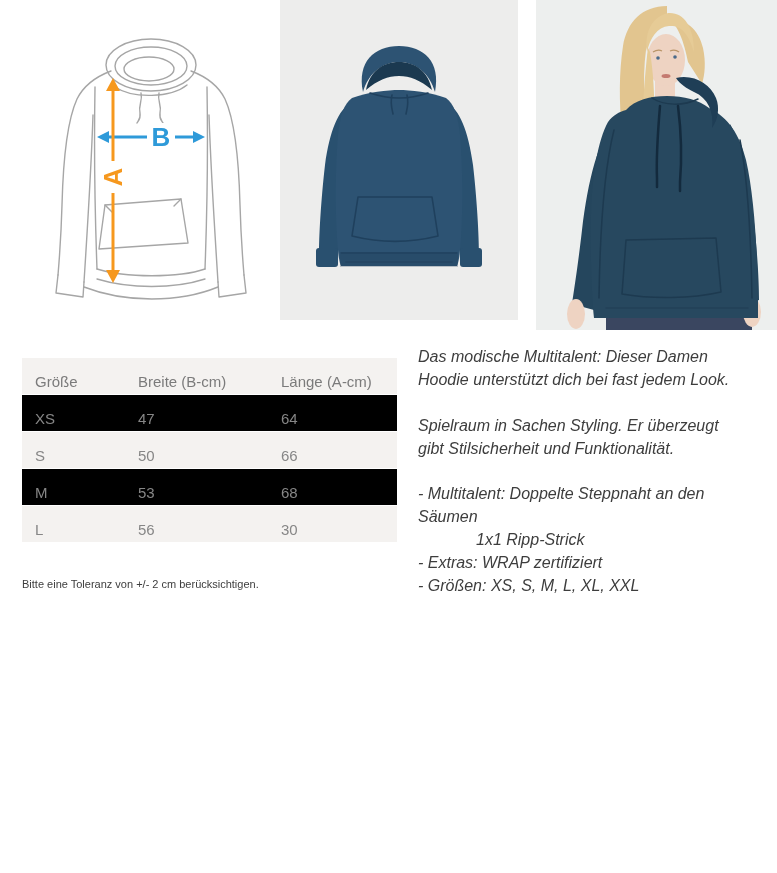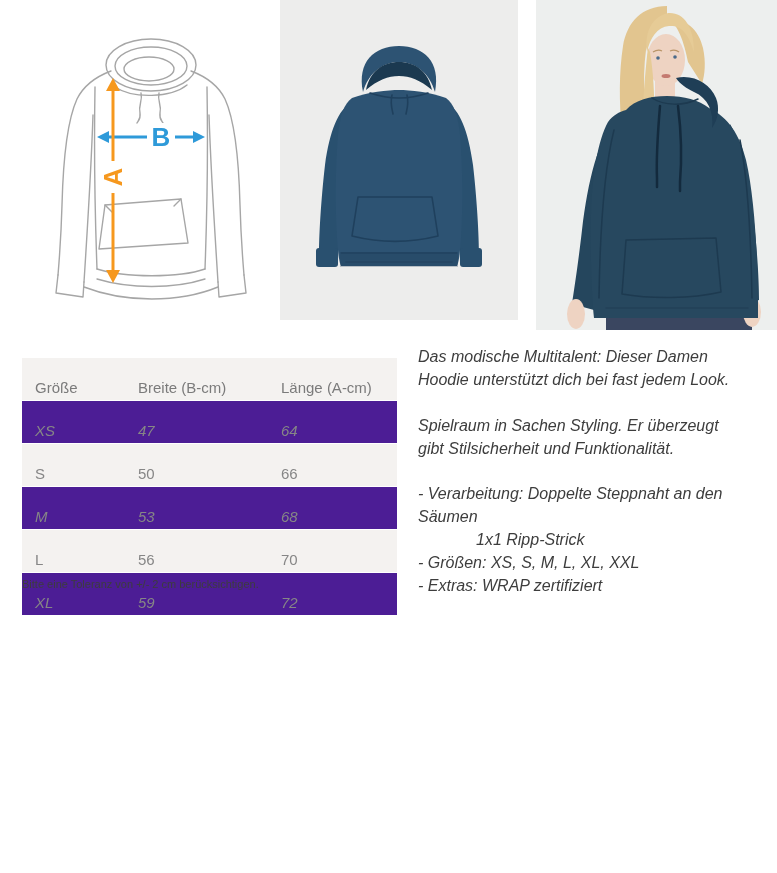--- a/index.html
+++ b/index.html
@@ -5,24 +5,24 @@
   html,body{margin:0;padding:0;background:#fff;}
   .canvas{position:relative;width:777px;height:873px;background:#fff;overflow:hidden;
           font-family:"Liberation Sans",sans-serif;}
   .photo{position:absolute;}
   .photo svg{display:block;}
 
   
   .size-table{position:absolute;left:22px;top:357px;width:375px;
               border-collapse:separate;border-spacing:0 1px;font-size:15px;color:#868686;}
   .size-table th{font-weight:normal;text-align:left;color:#7b7b7b;height:26px;}
-  .size-table th,.size-table td{padding:16px 0 0 13px;vertical-align:middle;}
+  .size-table th,.size-table td{padding:10px 0 0 13px;vertical-align:middle;}
   .size-table td{height:26px;}
   .row-light{background:#f4f2f0;}
-  .row-dark{background:#4c1d95;font-style:italic;}
+  .row-dark{background:#000000;}
   .col-size{width:103px;}
   .col-width{width:143px;}
   .col-length{width:129px;}
 
   .tolerance{position:absolute;left:22px;top:578px;font-size:11px;color:#3d3d3d;}
 
   .description{position:absolute;left:418px;top:346px;width:346px;
                font-size:16px;line-height:22.9px;color:#3d3d3d;font-style:italic;}
   .desc-line{white-space:nowrap;}
   .desc-line.center{text-align:left;white-space:normal;}
@@ -189,39 +189,34 @@
         <td>66</td>
       </tr>
       <tr class="row-dark">
         <td>M</td>
         <td>53</td>
         <td>68</td>
       </tr>
       <tr class="row-light">
         <td>L</td>
         <td>56</td>
-        <td>70</td>
-      </tr>
-      <tr class="row-dark">
-        <td>XL</td>
-        <td>59</td>
-        <td>72</td>
+        <td>30</td>
       </tr>
     </tbody>
   </table>
 
   <div class="tolerance">Bitte eine Toleranz von +/- 2 cm berücksichtigen.</div>
 
   <div class="description">
     <div class="desc-line">Das modische Multitalent: Dieser Damen</div>
     <div class="desc-line">Hoodie unterstützt dich bei fast jedem Look.</div>
     <div class="gap"></div>
     <div class="desc-line">Spielraum in Sachen Styling. Er überzeugt</div>
     <div class="desc-line">gibt Stilsicherheit und Funktionalität.</div>
     <div class="gap"></div>
-    <div class="desc-line">- Verarbeitung: Doppelte Steppnaht an den</div>
+    <div class="desc-line">- Multitalent: Doppelte Steppnaht an den</div>
     <div class="desc-line center">Säumen</div>
     <div class="desc-line indent">1x1 Ripp-Strick</div>
+    <div class="desc-line">- Extras: WRAP zertifiziert</div>
     <div class="desc-line">- Größen: XS, S, M, L, XL, XXL</div>
-    <div class="desc-line">- Extras: WRAP zertifiziert</div>
   </div>
 
 </div>
 
 </body></html>

